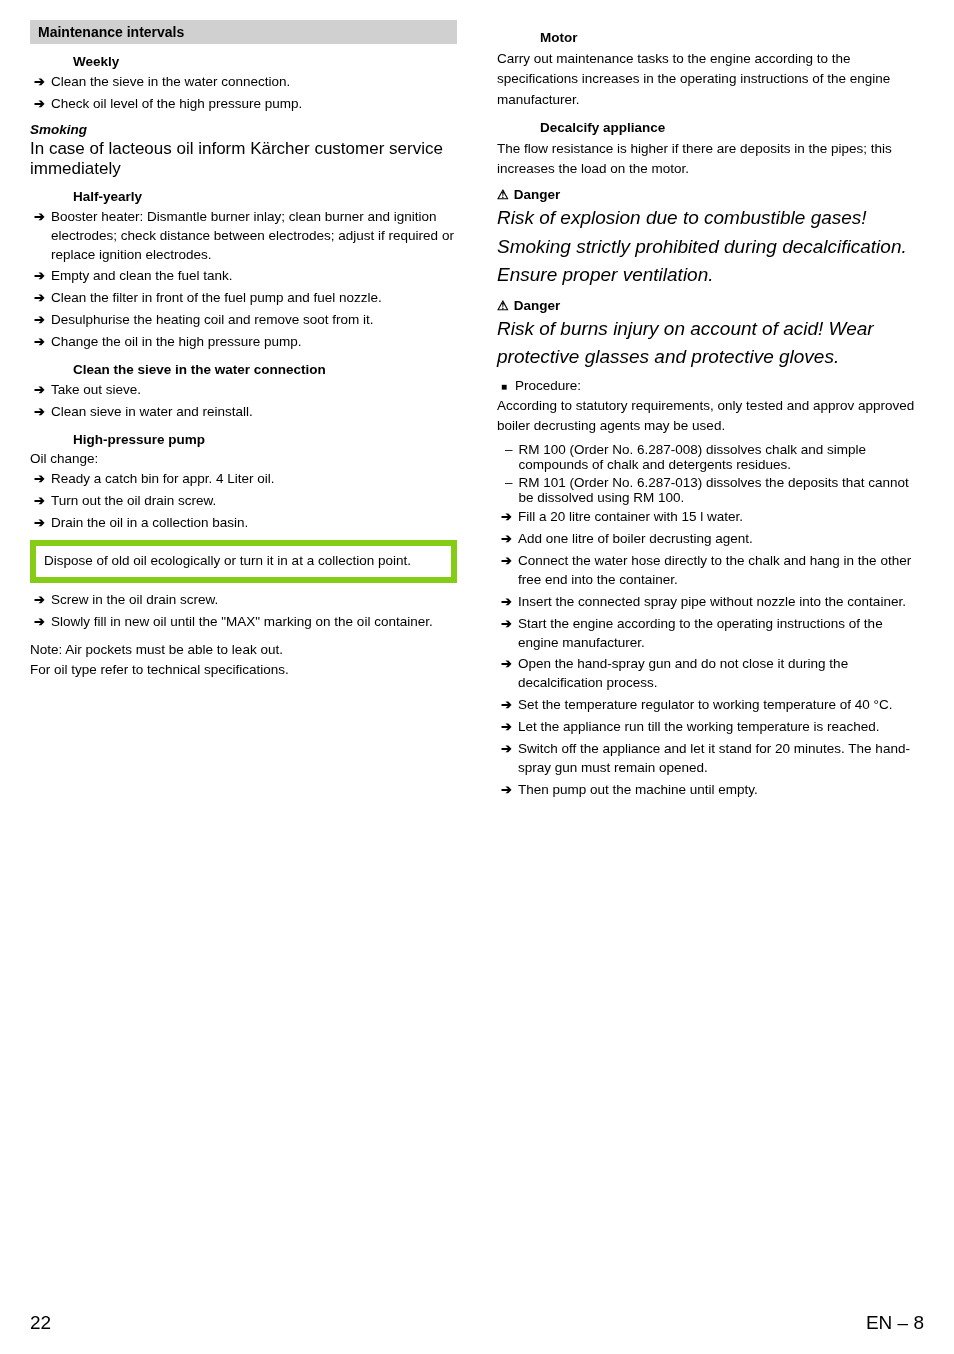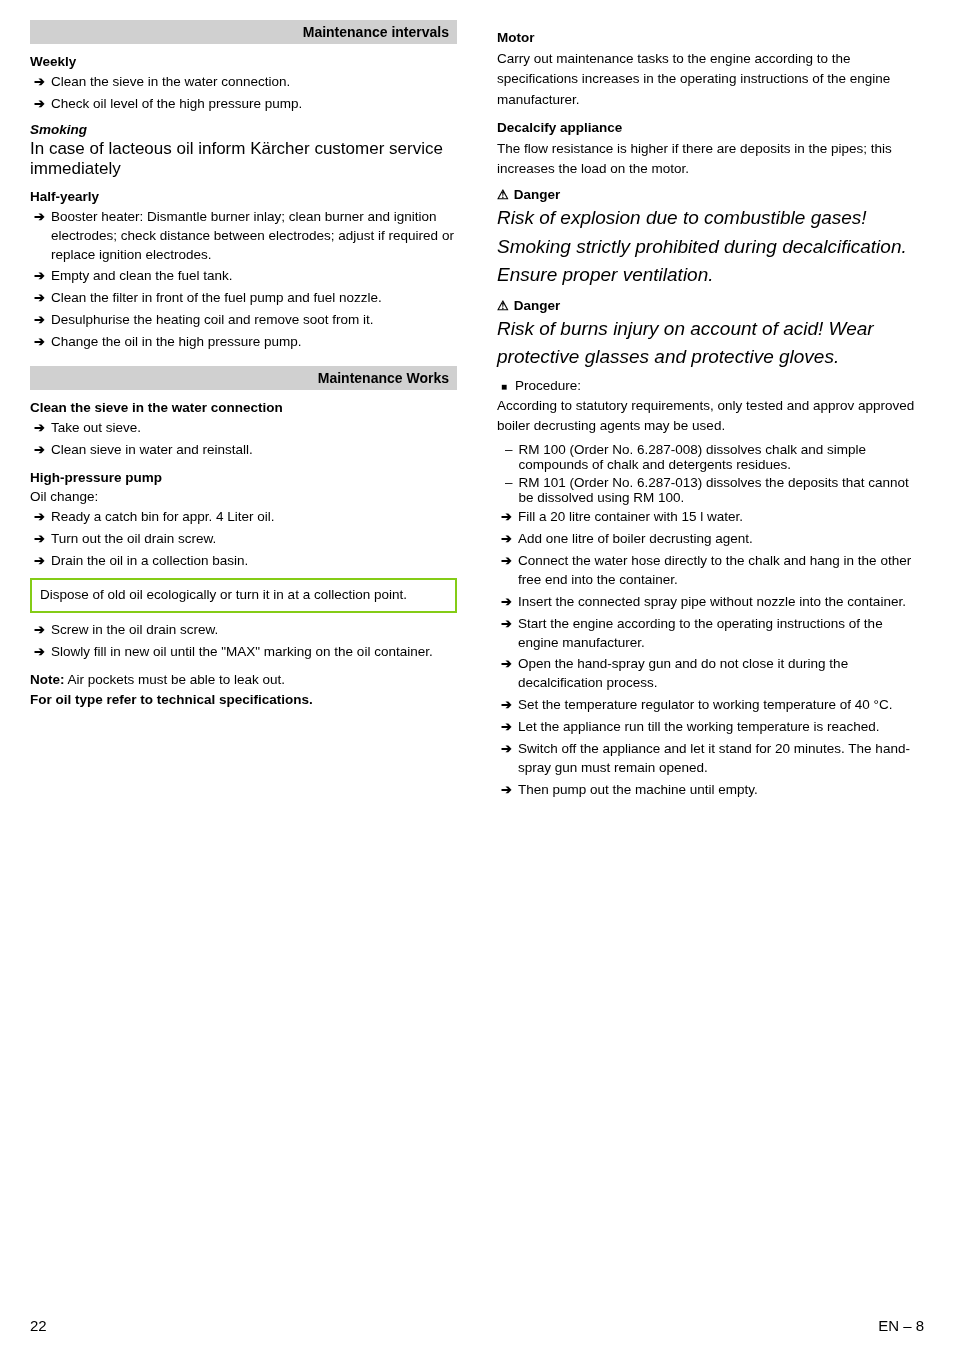--- a/index.html
+++ b/index.html
@@ -26,31 +26,32 @@
     .col-left {
       flex: 1;
       padding-right: 10px;
     }
     .col-right {
       flex: 1;
       padding-left: 10px;
     }
     .section-header {
       background: #d0d0d0;
-      text-align: right;
+      text-align: left;
       font-weight: bold;
       font-size: 14px;
       padding: 4px 8px;
       margin-bottom: 10px;
     }
     .subsection-title {
       font-weight: bold;
       font-size: 13.5px;
       margin-bottom: 4px;
       margin-top: 10px;
+      margin-left: 43px;
     }
     .caution-title {
       font-weight: bold;
       font-style: italic;
       font-size: 13.5px;
       margin-bottom: 2px;
       margin-top: 8px;
     }
     .caution-text {
       font-size: 17px;
@@ -107,35 +108,35 @@
     .danger-icon {
       font-size: 13px;
     }
     .danger-text {
       font-style: italic;
       font-size: 19px;
       margin-bottom: 6px;
       line-height: 1.5;
     }
     .note-box {
-      border: 2px solid #84cc16;
+      border: 6px solid #84cc16;
       padding: 6px 8px;
       margin: 8px 0;
       font-size: 13.5px;
       line-height: 1.4;
     }
     .note-bold {
-      font-weight: bold;
+      font-weight: normal;
       text-align: right;
     }
     .page-footer {
       display: flex;
       justify-content: space-between;
       margin-top: 20px;
-      font-size: 15px;
+      font-size: 19px;
       gap: 40px;
     }
     p {
       line-height: 1.5;
       margin-bottom: 6px;
     }
   </style>
 </head>
 <body>
 
@@ -175,21 +176,20 @@
       </div>
       <div class="bullet-item">
         <span class="arrow">➔</span>
         <span class="bullet-text">Desulphurise the heating coil and remove soot from it.</span>
       </div>
       <div class="bullet-item">
         <span class="arrow">➔</span>
         <span class="bullet-text">Change the oil in the high pressure pump.</span>
       </div>
 
-      <div class="section-header" style="margin-top:14px;">Maintenance Works</div>
 
       <div class="subsection-title">Clean the sieve in the water connection</div>
       <div class="bullet-item">
         <span class="arrow">➔</span>
         <span class="bullet-text">Take out sieve.</span>
       </div>
       <div class="bullet-item">
         <span class="arrow">➔</span>
         <span class="bullet-text">Clean sieve in water and reinstall.</span>
       </div>

